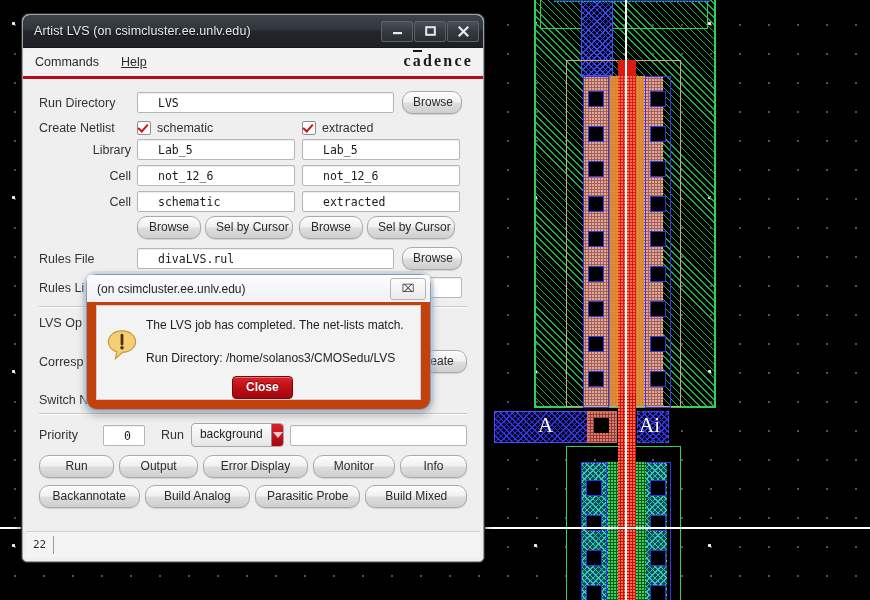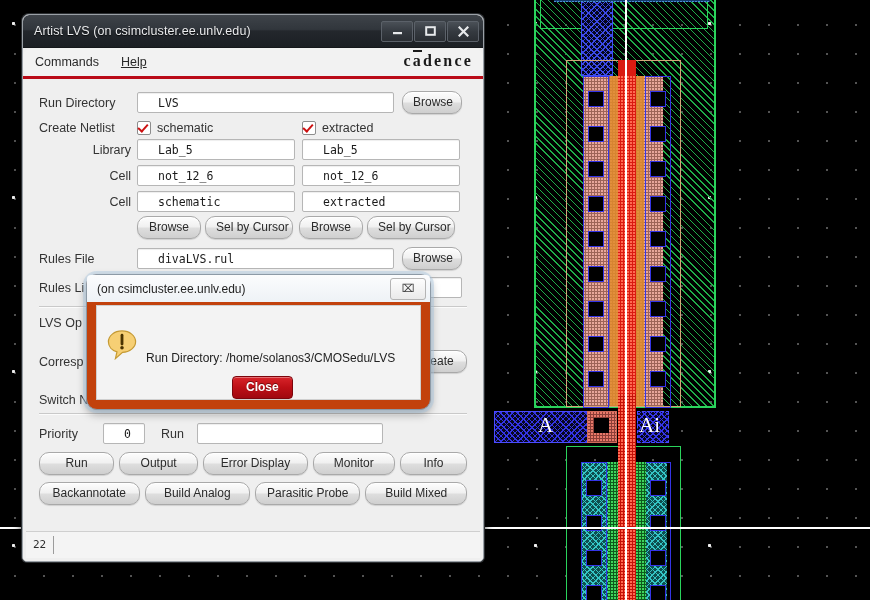--- a/index.html
+++ b/index.html
@@ -385,20 +385,26 @@
     <div class="row" style="margin-bottom:4px;">
       <div class="lbl">Switch N</div>
     </div>
 
     <div class="hr" style="margin:6px 0 8px 0;"></div>
 
     <div class="row" style="margin-bottom:8px;">
       <div class="lbl" style="width:64px;">Priority</div>
       <div class="tfield" style="width:38px;">0</div>
       <div class="lbl" style="width:auto;margin-left:16px;margin-right:7px;">Run</div>
+      <div class="select-box" style="width:98px;">
+        <div class="select-val">background</div>
+        <div class="select-arrow">
+            <i></i>
+          </div>
+      </div>
       <div class="tfield" style="width:186px;margin-left:6px;"></div>
     </div>
 
     <div class="row" style="margin-bottom:7px;">
       <div class="btn" style="width:76px;">Run</div>
       <div class="btn" style="width:80px;margin-left:5px;">Output</div>
       <div class="btn" style="width:106px;margin-left:5px;">Error Display</div>
       <div class="btn" style="width:83px;margin-left:5px;">Monitor</div>
       <div class="btn" style="width:68px;margin-left:5px;">Info</div>
     </div>
@@ -421,16 +427,17 @@
   <div id="dlg-title">
     <span id="dlg-title-text">(on csimcluster.ee.unlv.edu)</span>
     <span id="dlg-close-btn">⌧</span>
   </div>
   <div id="dlg-body">
     <svg id="warn-icon" viewBox="0 0 32 32">
       <path d="M16 1 C7.8 1 1.5 6.2 1.5 12.6 C1.5 17.6 5.2 21.8 10.6 23.3 L9 30.5 L16.6 23.9 C24.2 23.6 30.5 18.6 30.5 12.6 C30.5 6.2 24.2 1 16 1 Z" fill="#f6cf74" stroke="#c59a33" stroke-width="1.3"></path>
       <path d="M16 5.5 L16 15" stroke="#4a3300" stroke-width="3" stroke-linecap="round"></path>
       <circle cx="16" cy="19" r="1.9" fill="#4a3300"></circle>
     </svg>
+    <div class="dlg-line" id="dlg-line1">The LVS job has completed. The net-lists match.</div>
     <div class="dlg-line" id="dlg-line2">Run Directory: /home/solanos3/CMOSedu/LVS</div>
     <div id="close-button">Close</div>
   </div>
 </div>
 
 </body></html>

